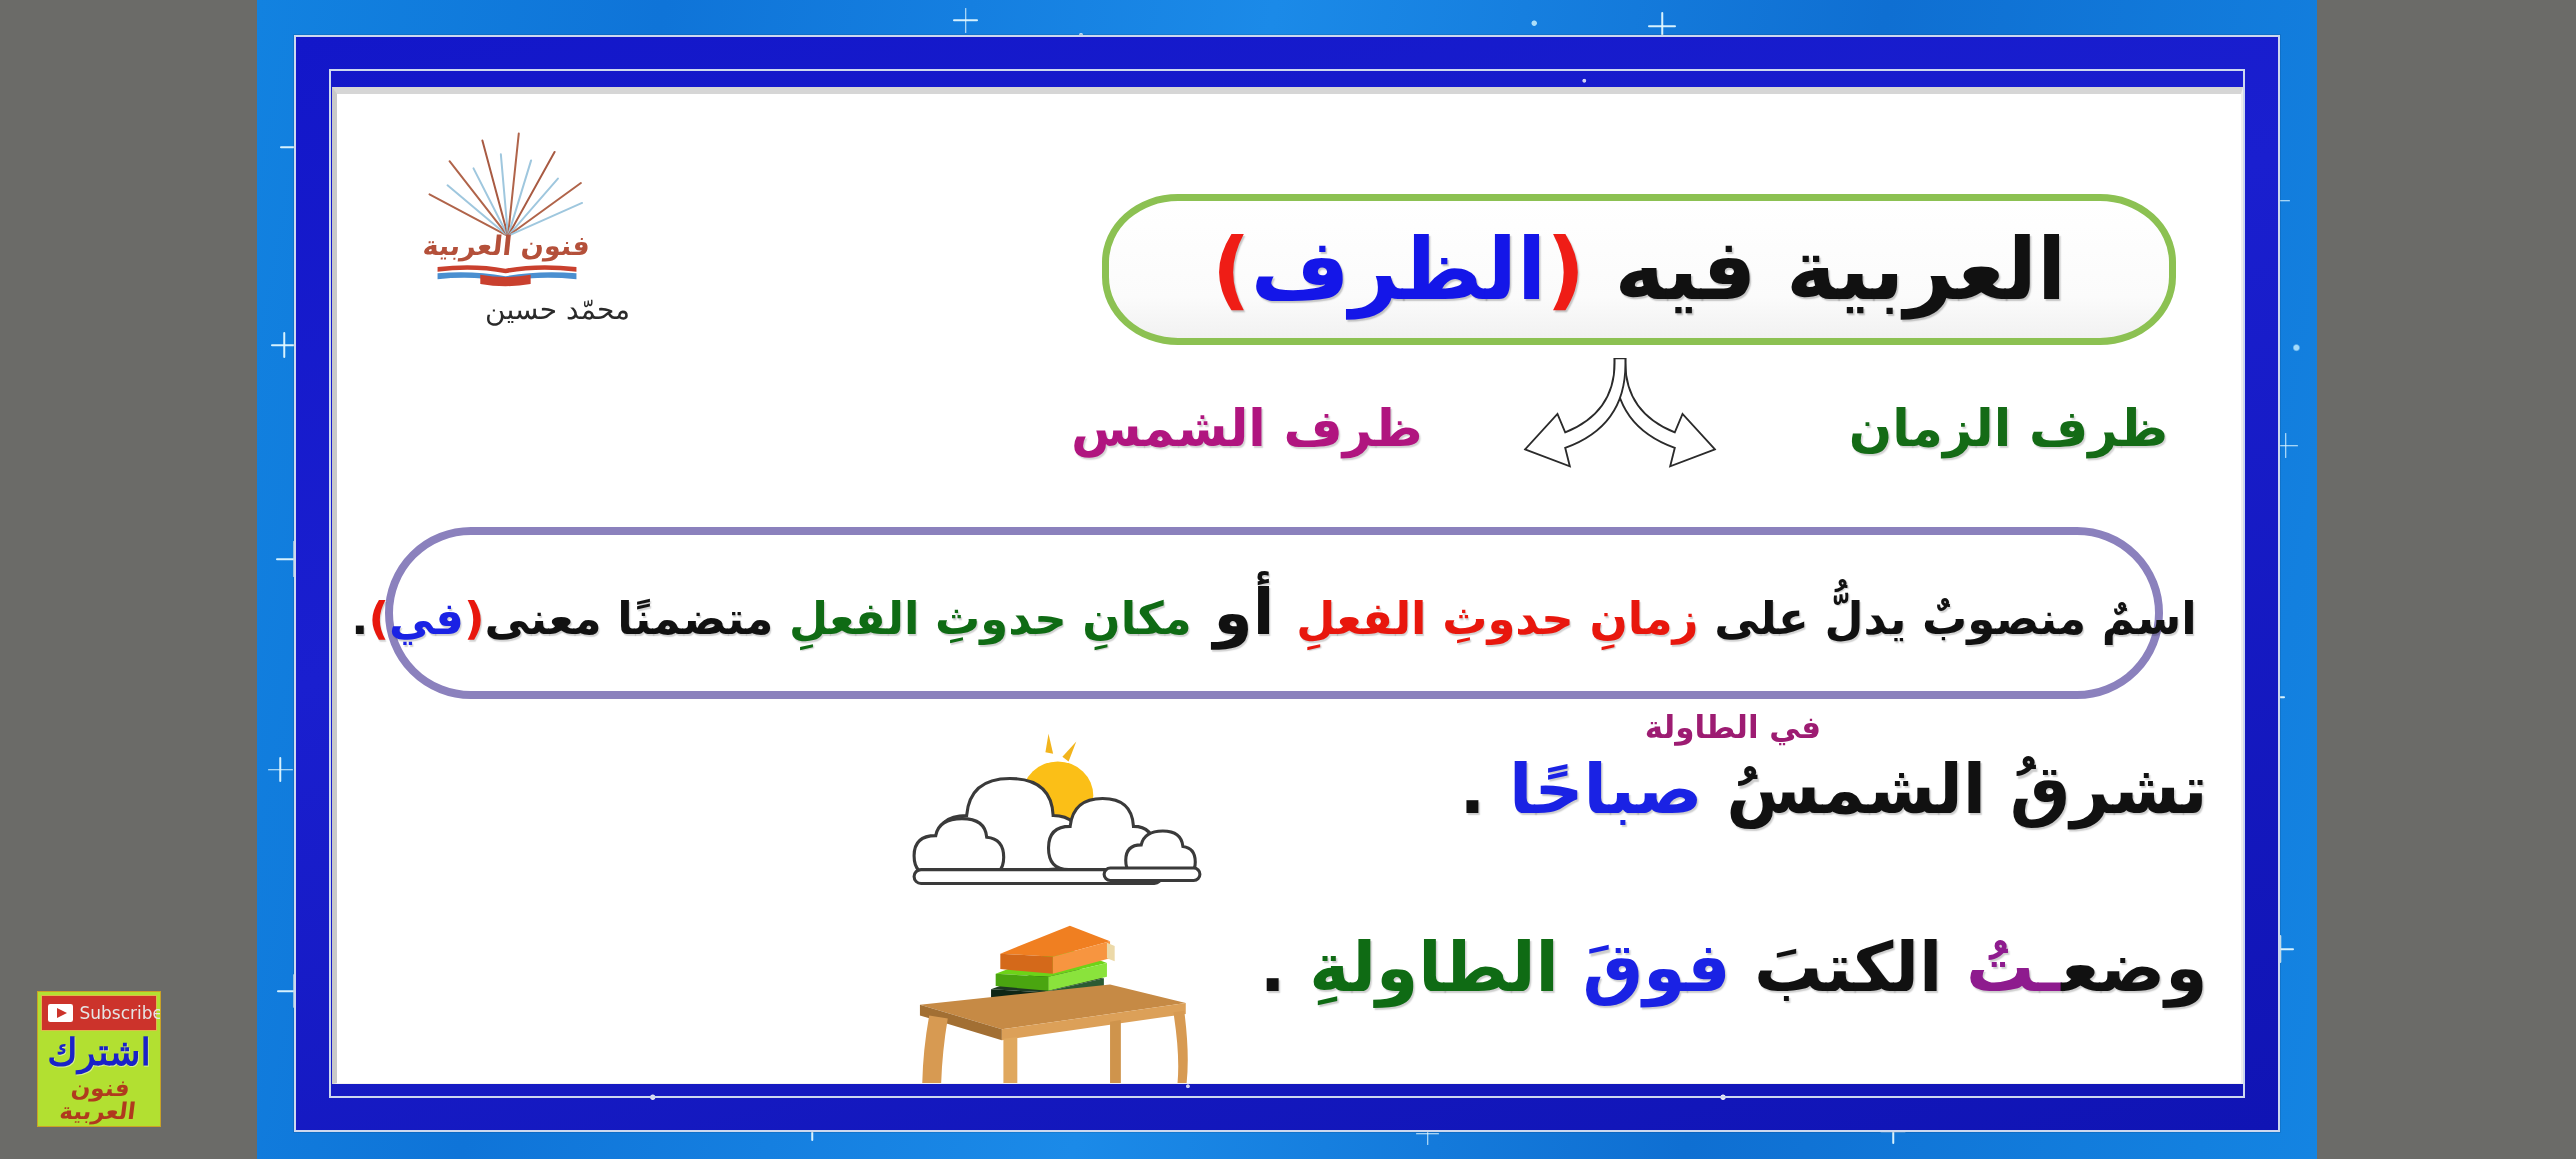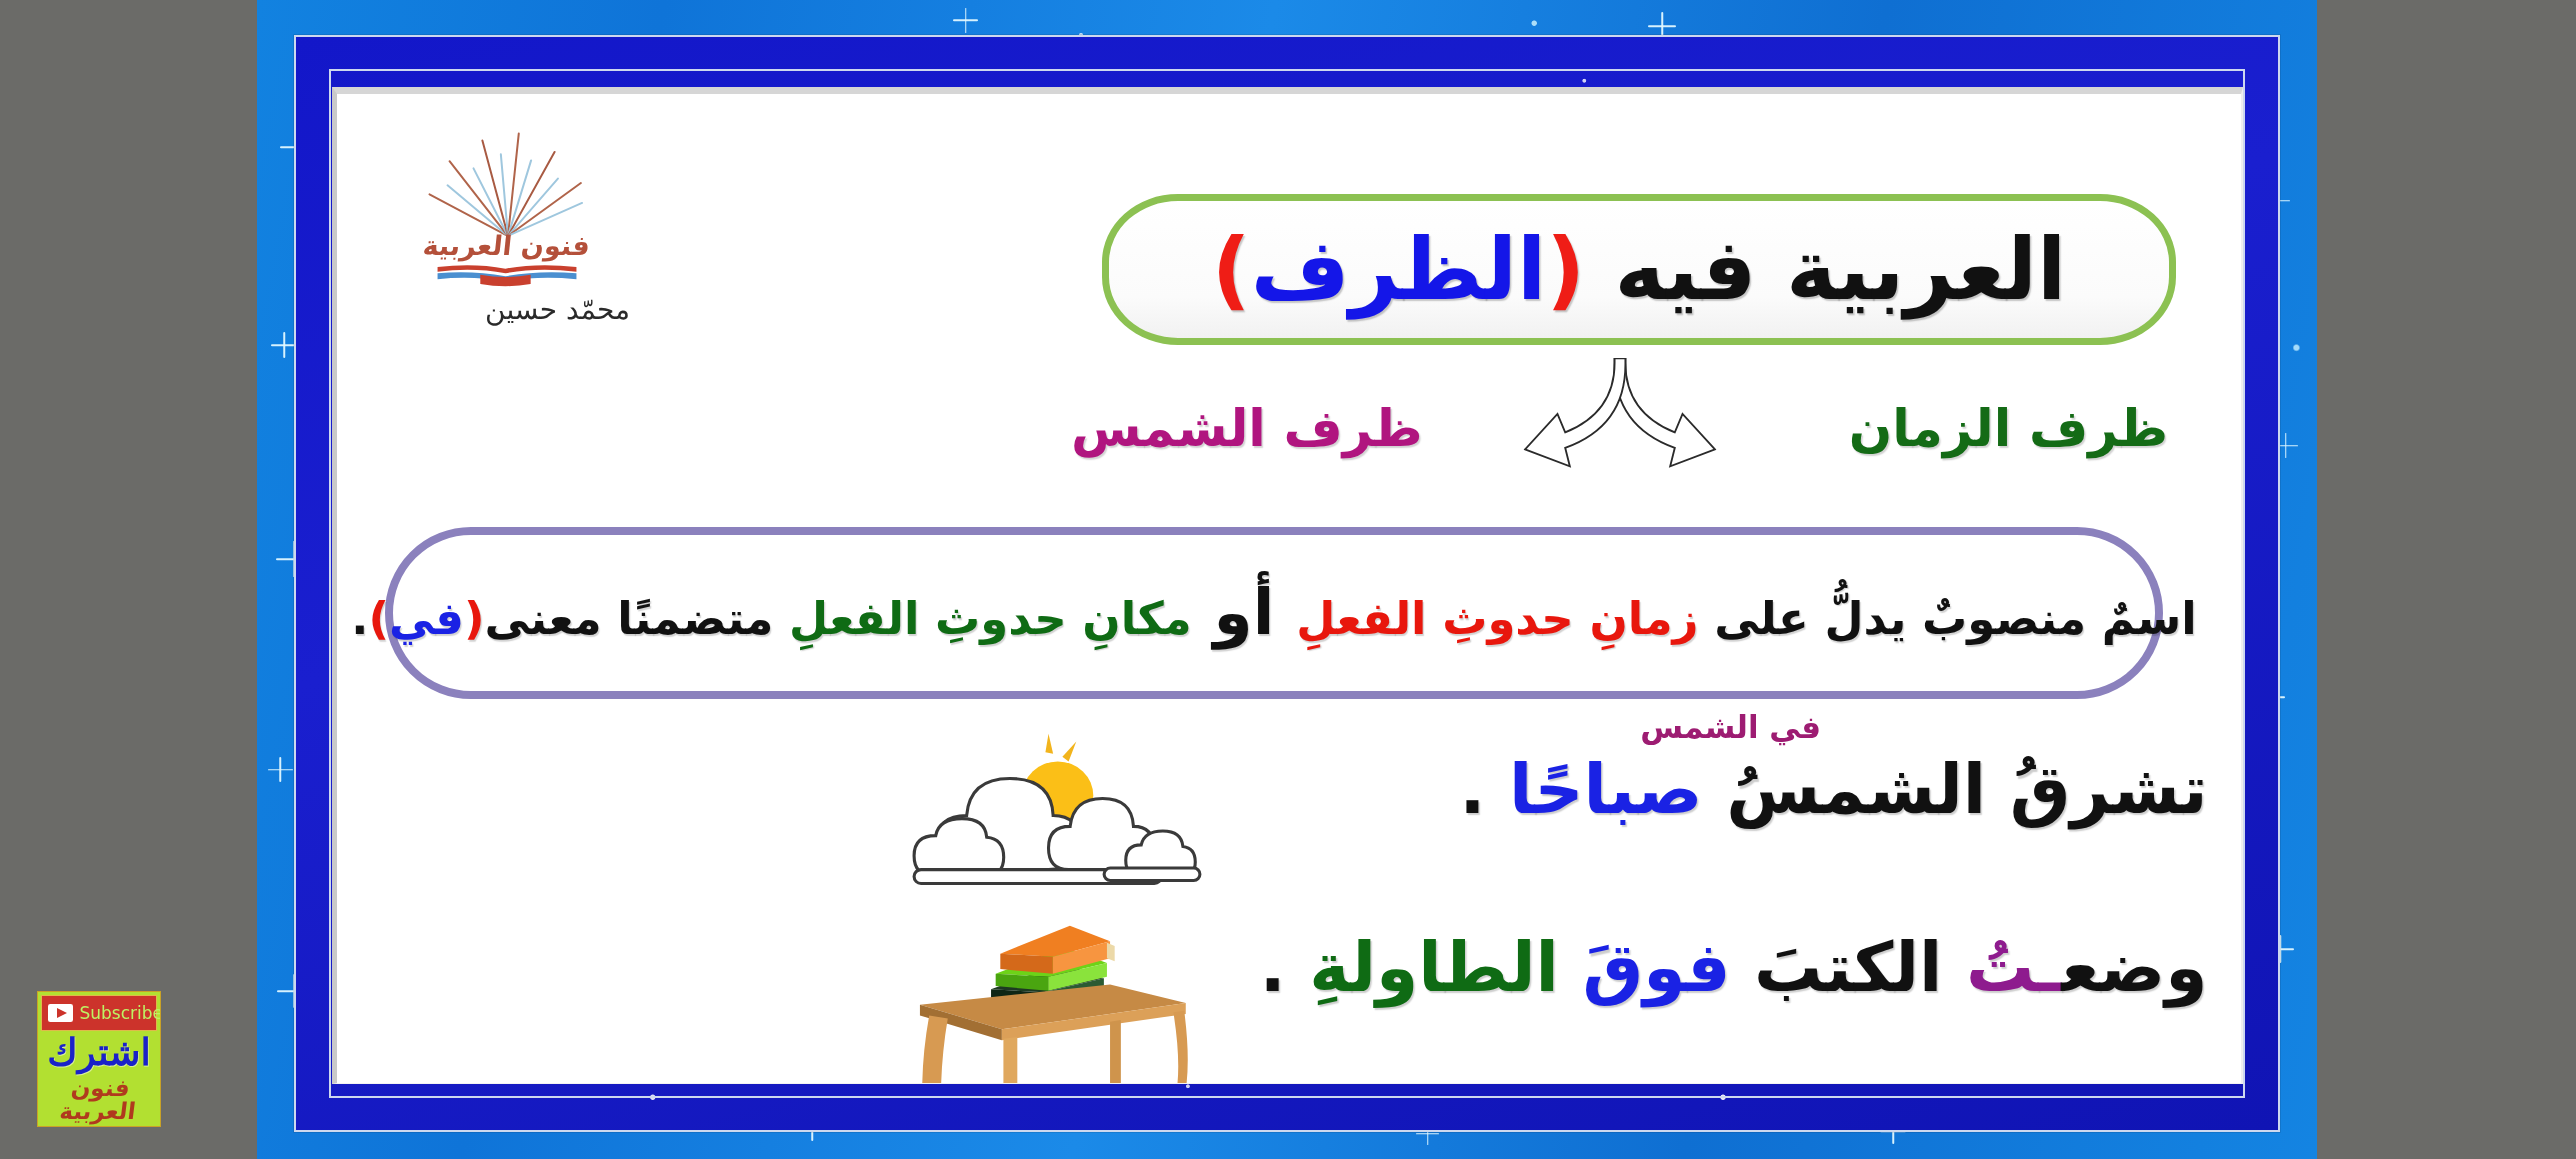--- a/index.html
+++ b/index.html
@@ -245,21 +245,21 @@
     width: 25px; height: 18px; background: #fff; border-radius: 2.3px;
     position: relative; flex: none;
   }
   #subscribe-play-icon::after {
     content: ""; position: absolute; left: 8.5px; top: 3.9px;
     border-left: 10px solid #cc332b;
     border-top: 5.4px solid transparent;
     border-bottom: 5.4px solid transparent;
   }
   #subscribe-label {
-    color: #bef264; font-size: 17px; font-family: "DejaVu Sans", sans-serif;
+    color: #e5e5e5; font-size: 17px; font-family: "DejaVu Sans", sans-serif;
     white-space: nowrap;
   }
   #subscribe-arabic {
     text-align: center; color: #1a22c8; font-weight: 700;
     font-size: 37px; font-family: Liberation Serif, serif;
     margin-top: 1.5px; direction: rtl; line-height: 1;
     text-shadow: 0.8px 0.8px 0 rgba(255,255,255,.5);
   }
   #subscribe-brand {
     text-align: center; color: #b03a1e; font-weight: 700;
@@ -337,21 +337,21 @@
         <div id="branch-place">ظرف الشمس</div>
       </div>
 
       <div id="definition-pill">
         <div id="definition-text">
           <span>اسمٌ منصوبٌ يدلُّ على </span><span class="accent-red">زمانِ حدوثِ الفعلِ</span><span class="big-or"> أو </span><span class="accent-green">مكانِ حدوثِ الفعلِ</span><span> متضمنًا معنى</span><span class="paren">(</span><span class="accent-blue">في</span><span class="paren">)</span><span>.</span>
         </div>
       </div>
 
       <div class="example-row" id="example-row-1">
-        <div id="example-1-note">في الشمس</div>
+        <div id="example-1-note">في الطاولة</div>
         <div class="example-sentence">
           <span>تشرقُ الشمسُ </span><span class="accent-blue">صباحًا</span><span> .</span>
         </div>
         <svg id="clouds-illustration" viewBox="0 0 400 220">
           <path d="M196 30 L200 6 L206 32 Z" fill="#f2b41c"></path>
           <path d="M218 36 L236 16 L226 42 Z" fill="#f2b41c"></path>
           <ellipse cx="212" cy="86" rx="46" ry="44" fill="#fbbf17"></ellipse>
           <g fill="#ffffff" stroke="#3a3a3a" stroke-width="4">
             <path d="M96 182 Q56 182 56 146 Q56 112 94 112 Q98 64 150 64 Q204 64 206 112 Q240 112 240 148 Q240 182 200 182 Z"></path>
             <path d="M226 182 Q200 182 200 154 Q200 126 228 126 Q232 90 270 90 Q308 90 310 126 Q336 126 336 154 Q336 182 310 182 Z"></path>

